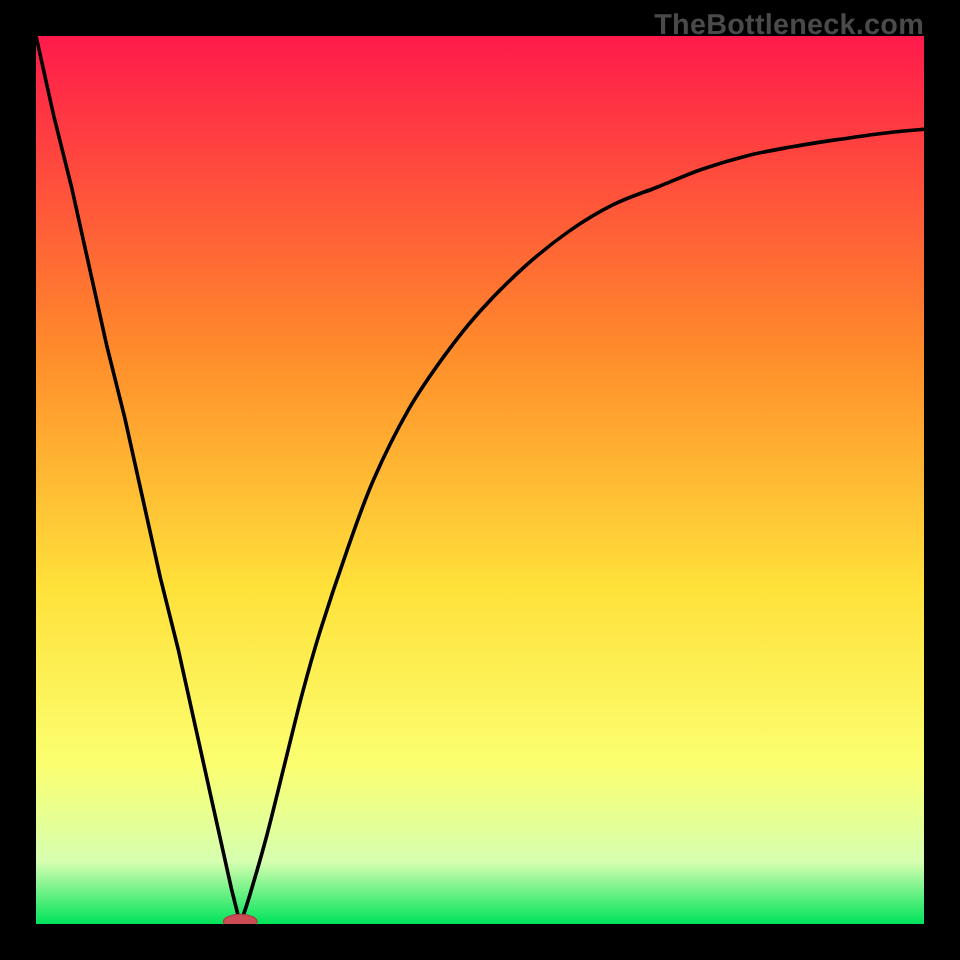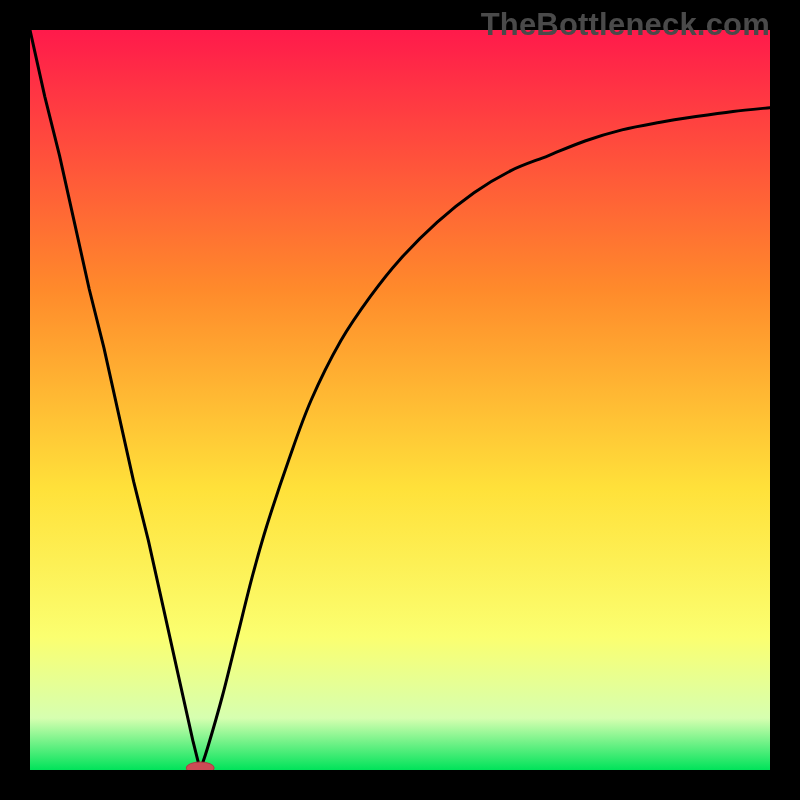--- a/index.html
+++ b/index.html
@@ -27,21 +27,21 @@
   }
   .gradient {
     position: absolute;
     left: 0; top: 0; right: 0; bottom: 0;
   }
   .watermark {
     position: absolute;
     top: 7px;
     right: 30px;
     color: #4a4a4a;
-    font-size: 31px;
+    font-size: 24px;
     font-weight: 600;
     letter-spacing: 0.2px;
   }
 </style>
 </head>
 <body>
 
 <div class="frame">
   <div class="plot">
     <svg width="740" height="740" viewBox="0 0 740 740" preserveAspectRatio="none">

